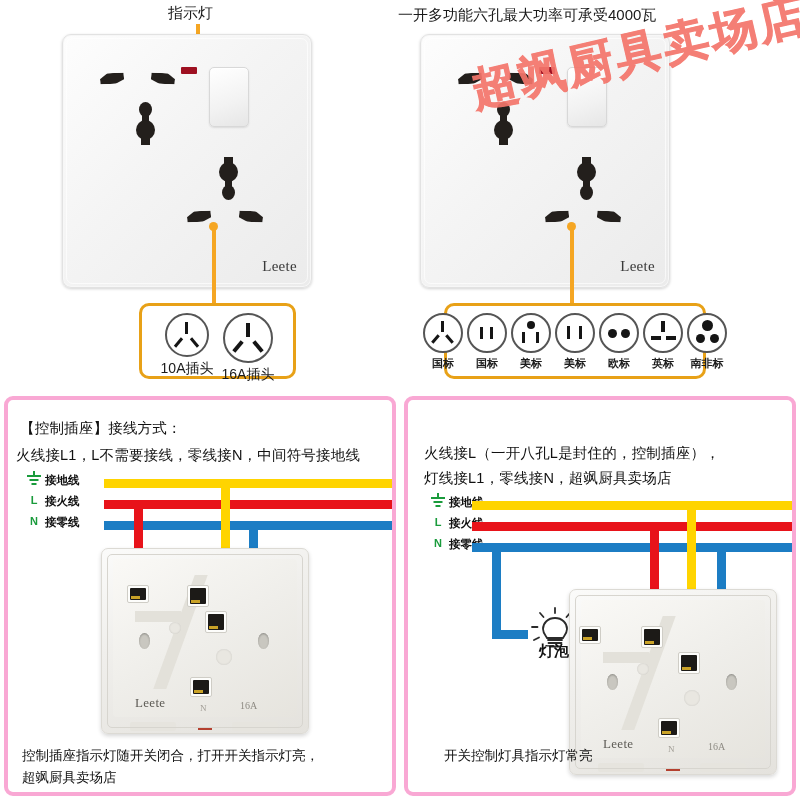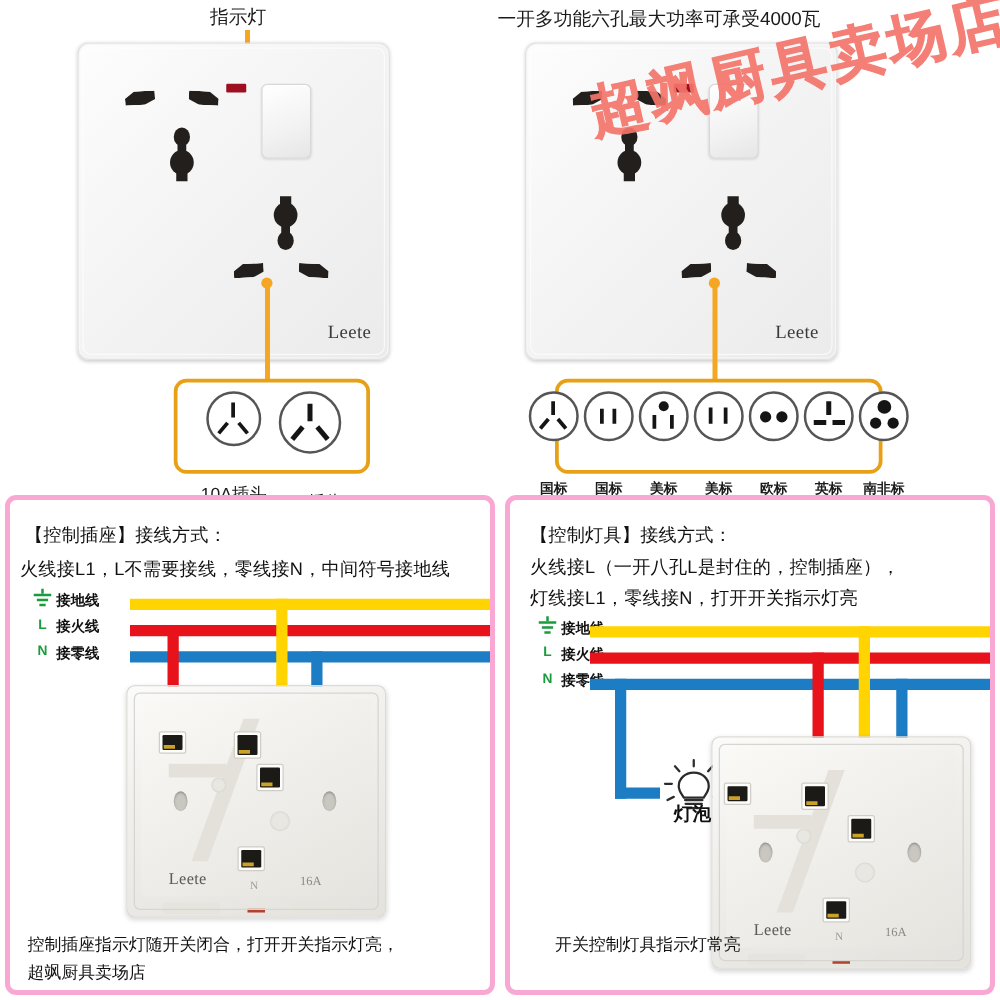--- a/index.html
+++ b/index.html
@@ -88,21 +88,21 @@
     border:3px solid #E8A117;
     border-radius:10px;
     background:#fff;
     box-sizing:border-box;
   }
   .plug-row{
     display:flex;align-items:flex-start;justify-content:center;
     height:100%;gap:0px;padding-top:7px;
   }
   .plug-cell{
-    display:flex;flex-direction:column;align-items:center;gap:27px;
+    display:flex;flex-direction:column;align-items:center;
   }
   .plug-circle{
     border:2px solid #555;border-radius:50%;
     position:relative;background:#fff;
   }
   .plug-circle .pin{position:absolute;background:#151515;}
   .plug-caption{
     font-size:11px;color:#1b1b1b;margin-top:3px;white-space:nowrap;
     font-weight:bold;
   }
@@ -425,23 +425,22 @@
       <div class="nmark" style="left:98px;bottom:20px;">N</div>
       <div class="amp" style="left:138px;bottom:22px;">16A</div>
     </div>
 
     <div class="caption" style="left:14px;top:345px;">控制插座指示灯随开关闭合，打开开关指示灯亮，</div>
     <div class="caption" style="left:14px;top:367px;">超飒厨具卖场店</div>
   </div>
 
   <div class="panel" style="left:404px;top:396px;width:392px;height:400px;">
 
-    <div class="panel-title" style="left:16px;top:19px;">【控制灯具】接线方式：</div>
     <div class="panel-sub" style="left:16px;top:44px;">火线接L（一开八孔L是封住的，控制插座），</div>
-    <div class="panel-sub" style="left:16px;top:69px;">灯线接L1，零线接N，打开开关指示灯亮</div>
+    <div class="panel-sub" style="left:16px;top:69px;">灯线接L1，零线接N，超飒厨具卖场店</div>
 
     <div class="legend-row" style="left:22px;top:95px;">
       <span class="earth-sym">
           <i></i>
           <i></i>
           <i></i>
           <i></i>
         </span>
       <span class="legend-txt">接地线</span>
     </div>

